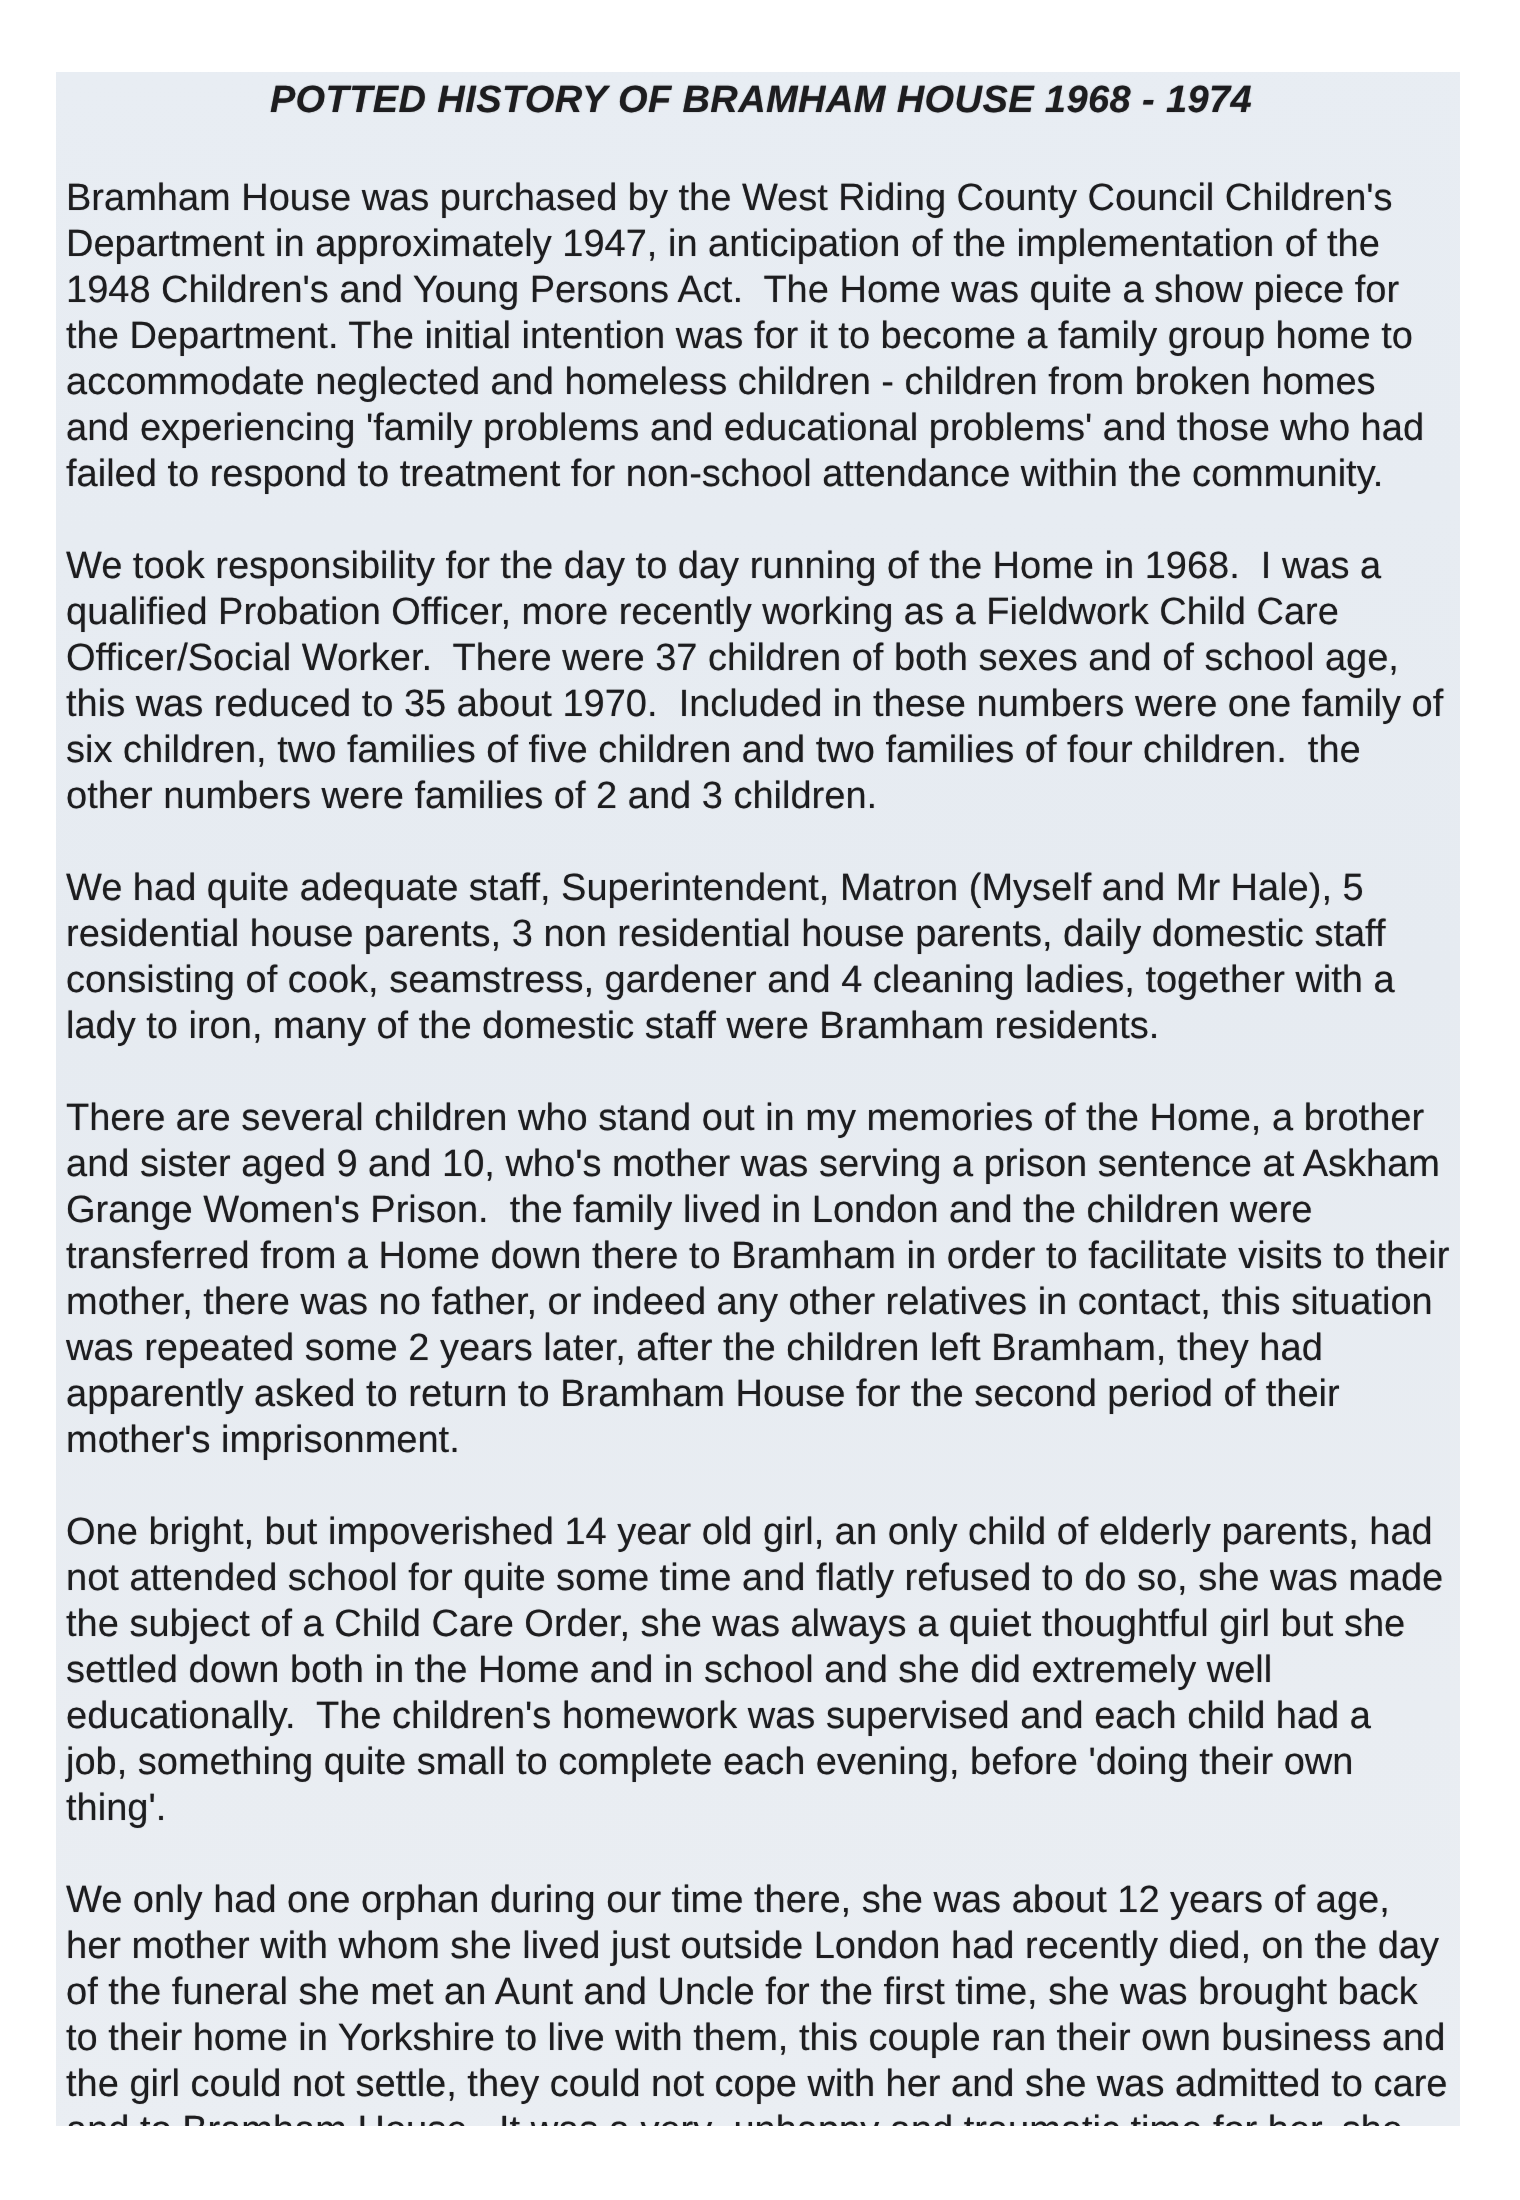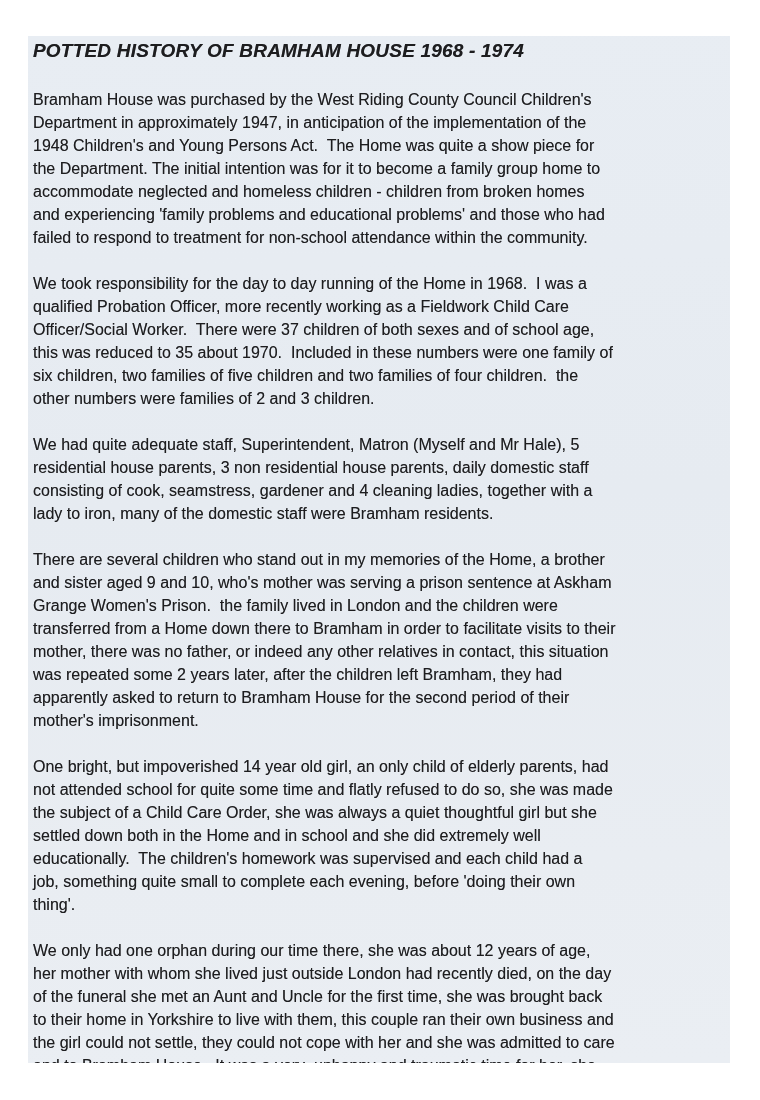--- a/index.html
+++ b/index.html
@@ -33,32 +33,32 @@
       var(--paper) 0%,
       #e6ebf1 45%,
       #e9edf2 80%,
       #eaeef3 100%);
     color: var(--ink);
     padding: 3px 2px 0 5px;
     overflow: hidden;
   }
   .doc-title {
     margin: 0 0 26px 0;
-    text-align: left;
+    text-align: center;
     font-size: 19px;
     line-height: 23px;
     font-weight: bold;
     font-style: italic;
     letter-spacing: 0.2px;
     white-space: nowrap;
     text-shadow: 0 0 0.6px rgba(25,25,28,0.6);
   }
   .para {
     margin: 0 0 23px 0;
-    font-size: 16px;
+    font-size: 19px;
     line-height: 23px;
     white-space: pre-wrap;
     text-shadow: 0 0 0.5px rgba(25,25,28,0.5);
   }
 </style>
 </head>
 <body>
 
 <div class="scan-surround">
   <div class="scan-page">

